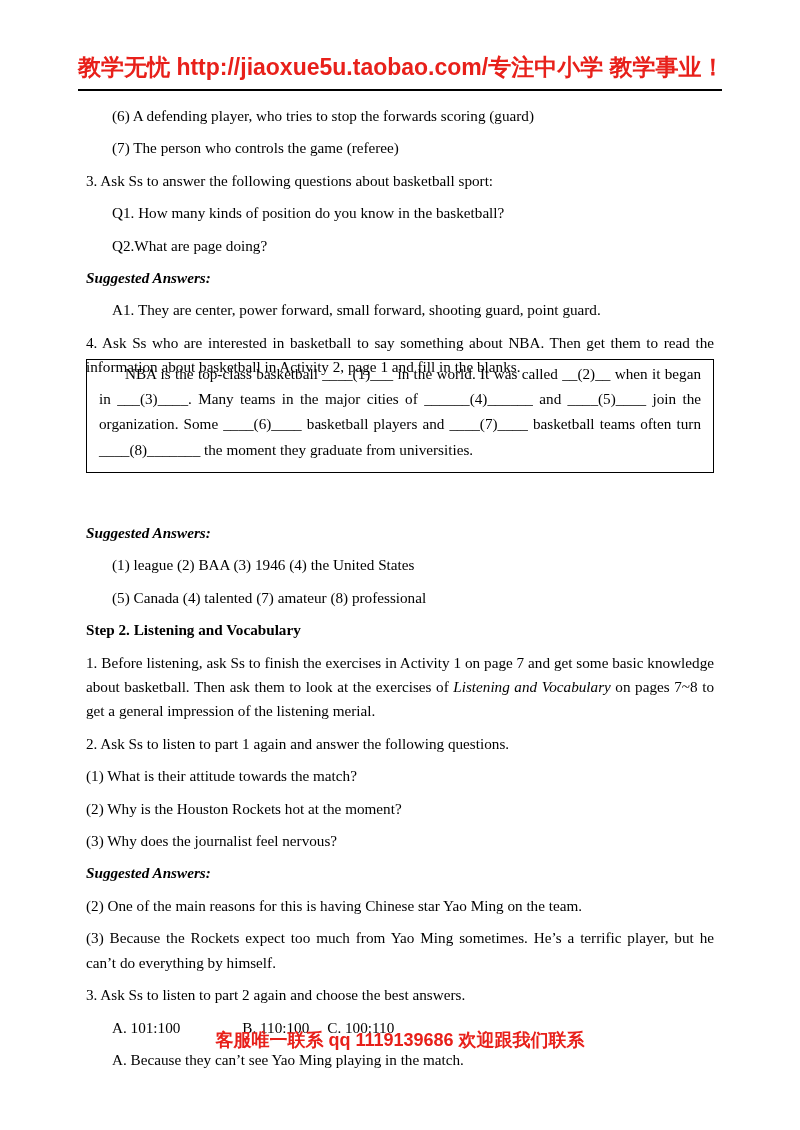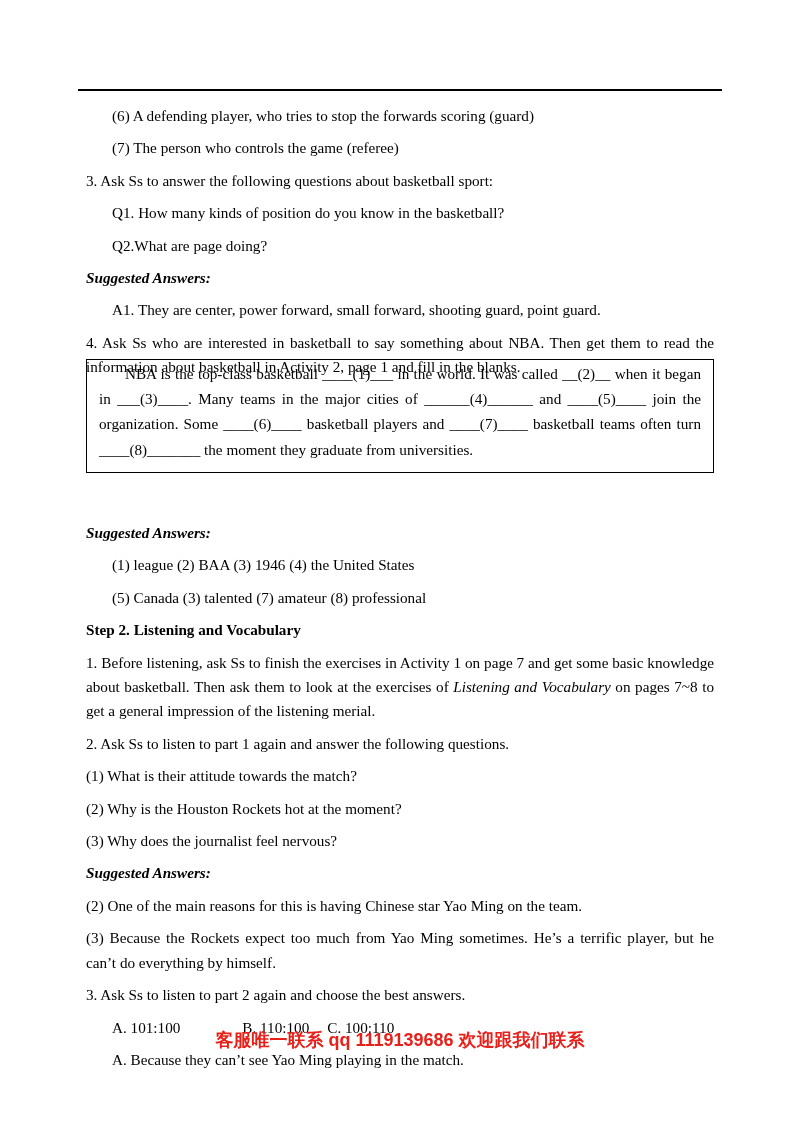--- a/index.html
+++ b/index.html
@@ -104,41 +104,42 @@
     font-size: 18px;
     line-height: 30px;
     white-space: nowrap;
   }
 </style>
 </head>
 <body>
 
 <div class="page">
 
+  <div class="header-banner">教学无忧 http://jiaoxue5u.taobao.com/专注中小学  教学事业！</div>
   <div class="header-rule"></div>
 
   <div class="body-block">
     <p class="ln nojust indent1">(6) A defending player, who tries to stop the forwards scoring (guard)</p>
     <p class="ln nojust indent1">(7) The person who controls the game (referee)</p>
     <p class="ln nojust">3. Ask Ss to answer the following questions about basketball sport:</p>
     <p class="ln nojust indent1">Q1. How many kinds of position do you know in the basketball?</p>
     <p class="ln nojust indent1">Q2.What are page doing?</p>
     <p class="ln nojust bi">Suggested Answers:</p>
     <p class="ln nojust indent1">A1. They are center, power forward, small forward, shooting guard, point guard.</p>
     <p class="ln">4. Ask Ss who are interested in basketball to say something about NBA. Then get them to read the information about basketball in Activity 2, page 1 and fill in the blanks.</p>
   </div>
 
   <div class="passage-box">
     <p class="first">NBA is the top-class basketball ____(1)___ in the world. It was called __(2)__ when it began in ___(3)____. Many teams in the major cities of ______(4)______ and ____(5)____ join the organization. Some ____(6)____ basketball players and ____(7)____ basketball teams often turn ____(8)_______ the moment they graduate from universities.</p>
   </div>
 
   <div class="after-box">
     <p class="ln nojust bi">Suggested Answers:</p>
     <p class="ln nojust indent1">(1)  league (2) BAA (3) 1946 (4) the United States</p>
-    <p class="ln nojust indent1">(5) Canada (3) talented (7) amateur (8) professional</p>
+    <p class="ln nojust indent1">(5) Canada (4) talented (7) amateur (8) professional</p>
 
     <p class="ln nojust b">Step 2. Listening and Vocabulary</p>
 
     <p class="ln"><span>1. Before listening, ask Ss to finish the exercises in Activity 1 on page 7 and get some basic knowledge about basketball. Then ask them to look at the exercises of </span><span class="it">Listening and Vocabulary</span><span> on pages 7~8 to get a general impression of the listening merial.</span></p>
 
     <p class="ln nojust">2. Ask Ss to listen to part 1 again and answer the following questions.</p>
     <p class="ln nojust">(1) What is their attitude towards the match?</p>
     <p class="ln nojust">(2) Why is the Houston Rockets hot at the moment?</p>
     <p class="ln nojust">(3) Why does the journalist feel nervous?</p>
     <p class="ln nojust bi">Suggested Answers:</p>

